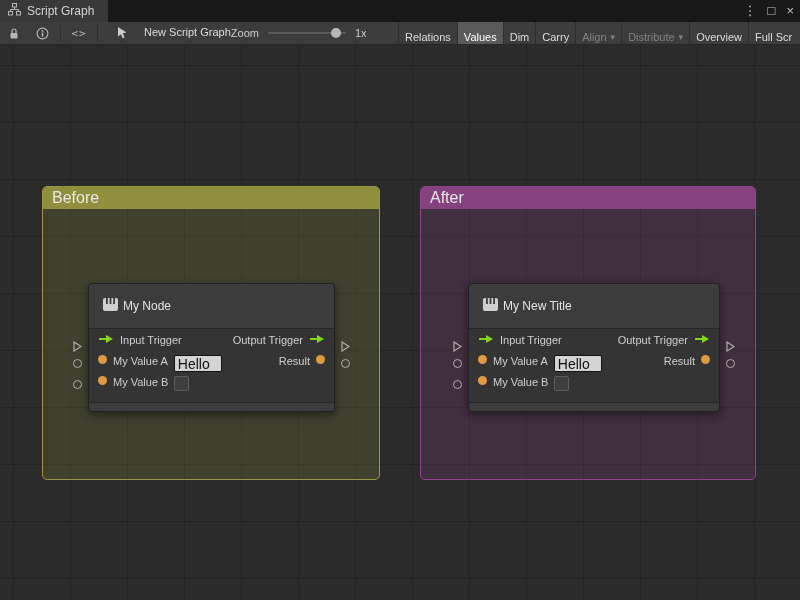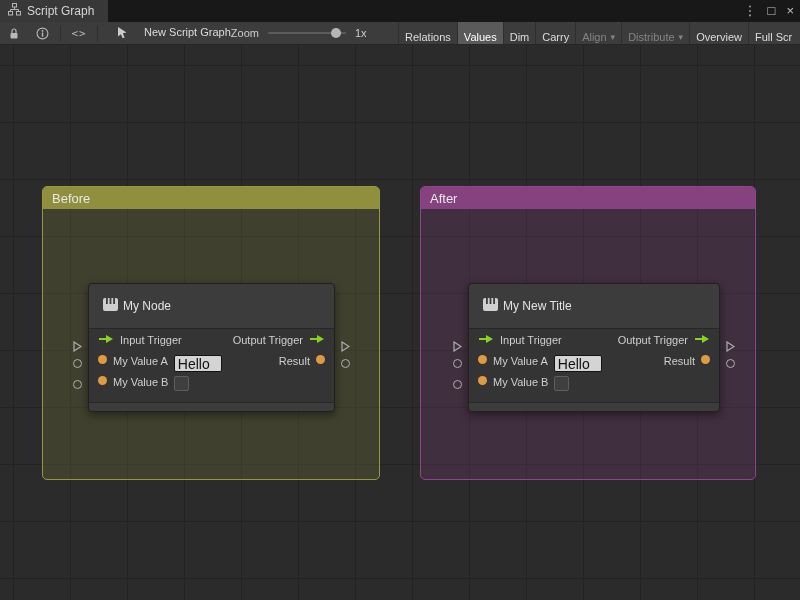--- a/index.html
+++ b/index.html
@@ -35,21 +35,21 @@
   
   .canvas{position:absolute;top:45px;left:0;width:800px;height:555px;background-color:#2b2b2b;
     background-image:
       linear-gradient(to right, #232323 1px, transparent 1px),
       linear-gradient(to bottom, #232323 1px, transparent 1px);
     background-size:57px 57px;background-position:13px 20px;}
   
   .group{position:absolute;border-radius:5px;border:1px solid;box-sizing:border-box;}
   .group-before{left:42px;top:141px;width:338px;height:294px;background:rgba(152,152,64,0.20);border-color:#97973f;}
   .group-after{left:420px;top:141px;width:336px;height:294px;background:rgba(150,66,146,0.20);border-color:#94418e;}
-  .gheader{height:22px;display:flex;align-items:center;padding:0 9px;font-size:13px;color:#e8e8e8;border-radius:4px 4px 0 0;}
+  .gheader{height:22px;display:flex;align-items:center;padding:0 9px;font-size:16px;color:#e8e8e8;border-radius:4px 4px 0 0;}
   .gheader-before{background:#8f8f3d;}
   .gheader-after{background:#86417f;}
   
   .node{position:absolute;background:#343434;border:1px solid #212121;border-radius:4px;
         box-shadow:0 3px 9px rgba(0,0,0,0.45);}
   .node-before{left:88px;top:238px;width:245px;}
   .node-after{left:468px;top:238px;width:250px;}
   .nheader{height:44px;display:flex;align-items:center;gap:3px;padding:0 12px;background:#3c3c3c;
         border-bottom:1px solid #272727;border-radius:4px 4px 0 0;color:#e3e3e3;font-size:12px;}
   .nbody{padding:5px 0;}

